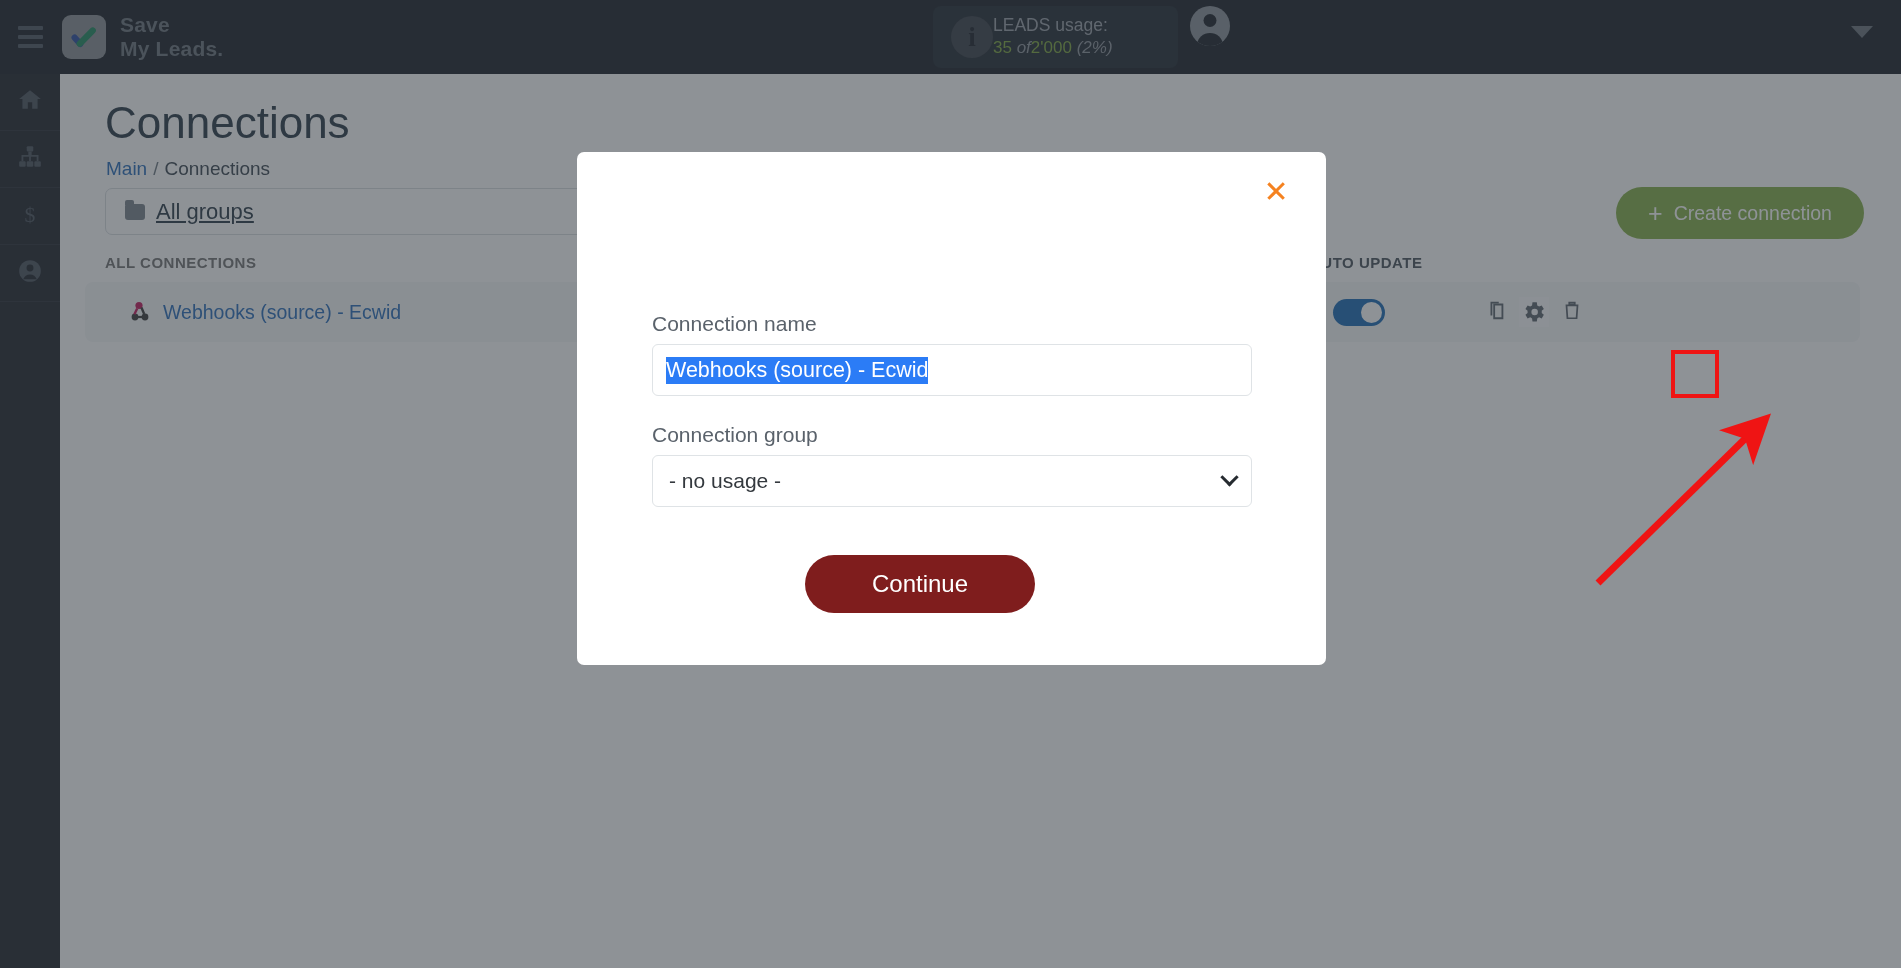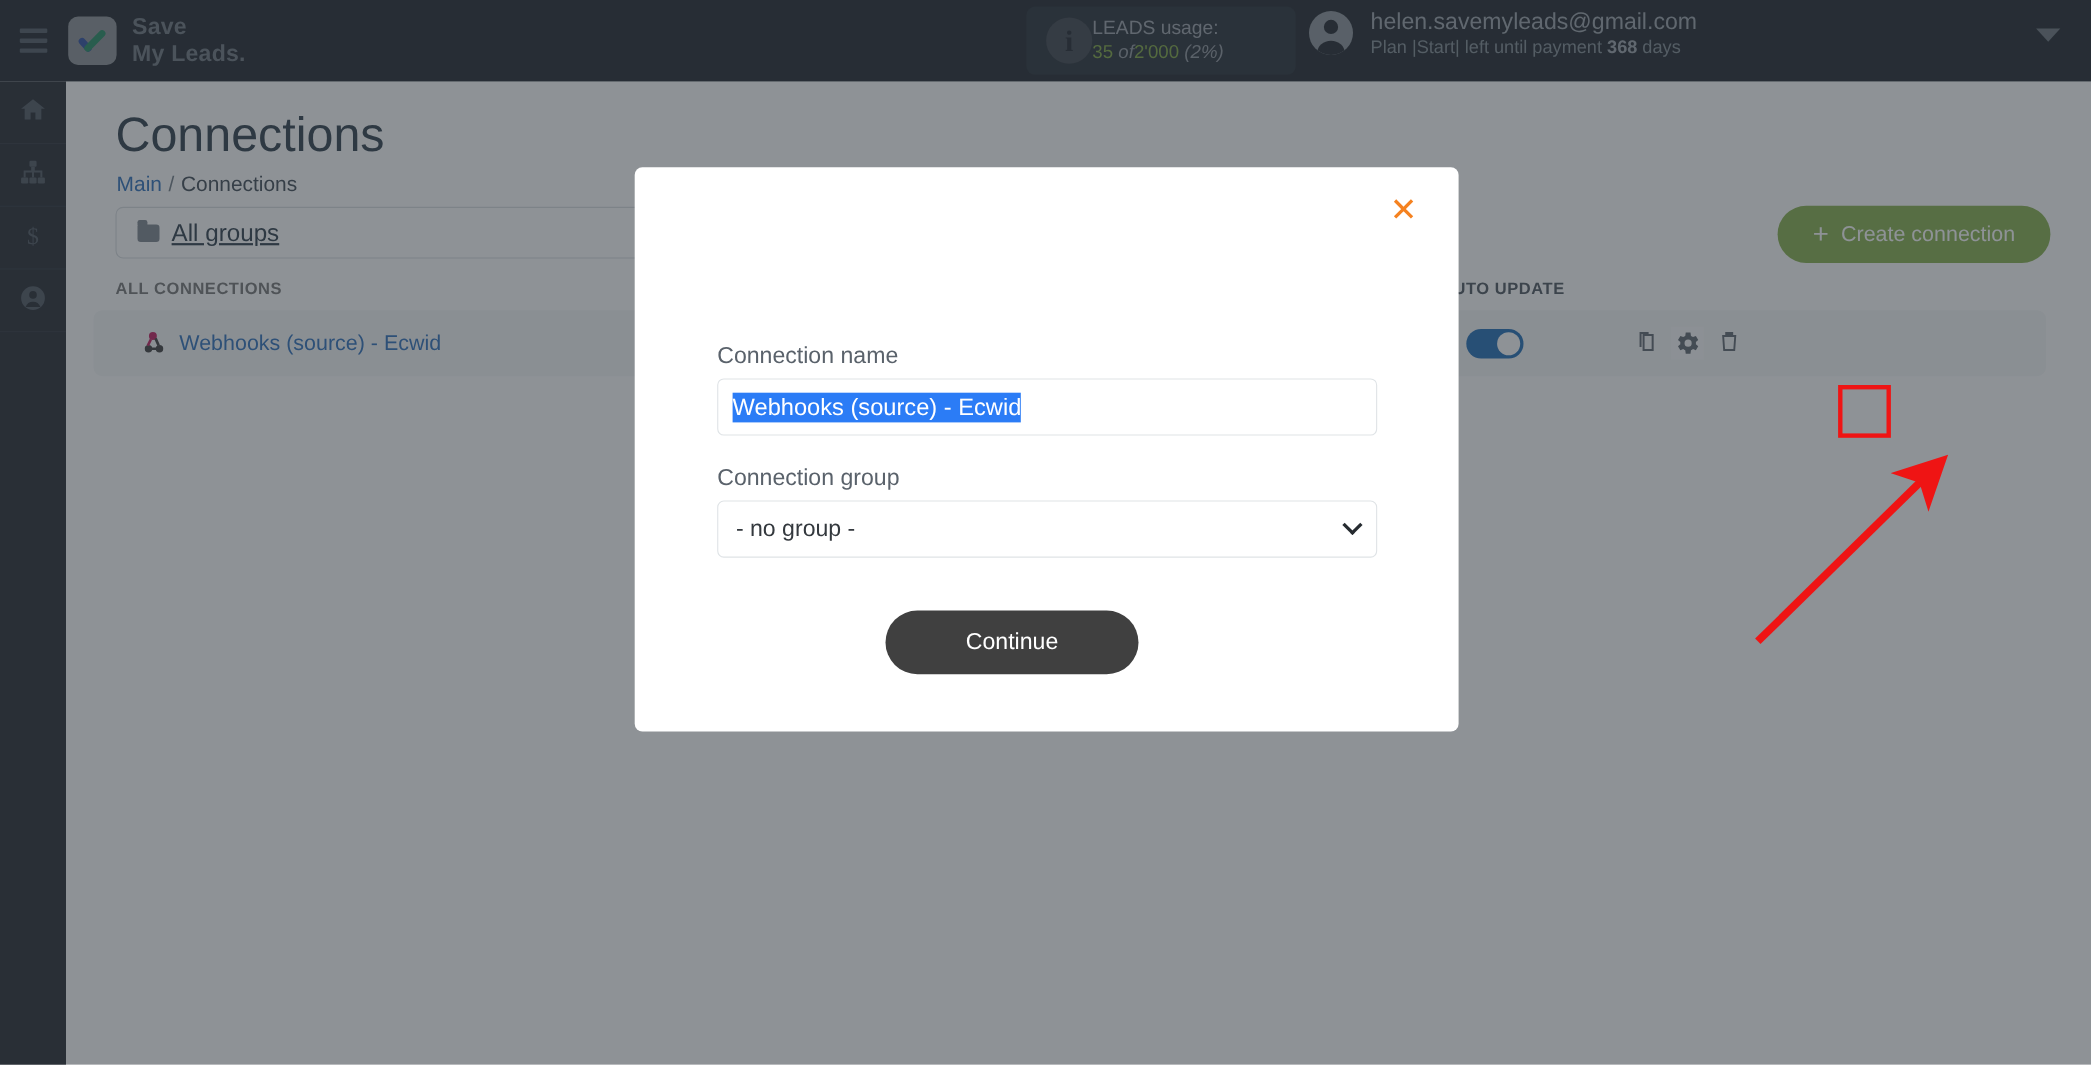--- a/index.html
+++ b/index.html
@@ -180,22 +180,22 @@
     position:absolute; left:75px; top:303px; width:600px; height:52px;
     border:1px solid #dfe3e6; border-radius:6px; background:#fff;
     display:flex; align-items:center; padding:0 15px 0 16px;
     justify-content:space-between; cursor:pointer;
   }
   .select-val { font-size:21px; color:#34393e; }
   .chev { width:13px;height:13px;border-right:3px solid #262b30;border-bottom:3px solid #262b30;
           transform:rotate(45deg) translate(-3px,-3px); }
   .continue-btn {
     position:absolute; left:228px; top:403px; width:230px; height:58px;
-    background:#404040; border-radius:29px; border:none; color:#fff;
-    font-size:21px; cursor:pointer; font-family:"Liberation Sans", sans-serif;
+    background:#7f1d1d; border-radius:29px; border:none; color:#fff;
+    font-size:24px; cursor:pointer; font-family:"Liberation Sans", sans-serif;
   }
 
   
   .hl-box {
     position:absolute; left:1671px; top:350px; width:48px; height:48px;
     border:4px solid #ef1414; z-index:60; pointer-events:none;
   }
   .arrow-svg { position:absolute; left:0; top:0; width:1901px; height:968px; z-index:61; pointer-events:none; }
 </style>
 </head>
@@ -327,45 +327,37 @@
         <div class="leads-sub">
           <span class="num">35</span>
           <span class="it">of</span><span class="num">2'000</span>
           <span class="it">(2%)</span>
         </div>
       </div>
     </div>
 
     <div class="account">
       <div class="avatar-circle"></div>
-      <div class="acct-lines">
-        <div class="acct-email">helen.savemyleads@gmail.com</div>
-        <div class="acct-plan">
-          <span>Plan |Start| left until payment</span>
-          <b>368</b>
-          <span>days</span>
-        </div>
-      </div>
     </div>
     <div class="caret-down"></div>
   </div>
 
   <div class="overlay"></div>
 
   <div class="modal">
     <div class="modal-close">✕</div>
 
     <div class="field-label lbl-name">Connection name</div>
     <div class="text-input">
       <span class="sel-text">Webhooks (source) - Ecwid</span>
     </div>
 
     <div class="field-label lbl-group">Connection group</div>
     <div class="select-box">
-      <span class="select-val">- no group -</span>
+      <span class="select-val">- no usage -</span>
       <span class="chev"></span>
     </div>
 
     <button class="continue-btn">Continue</button>
   </div>
 
   <div class="hl-box"></div>
   <svg class="arrow-svg">
     <defs>
       <marker id="ah" markerWidth="7" markerHeight="7" refX="3.2" refY="3.5" orient="auto">

